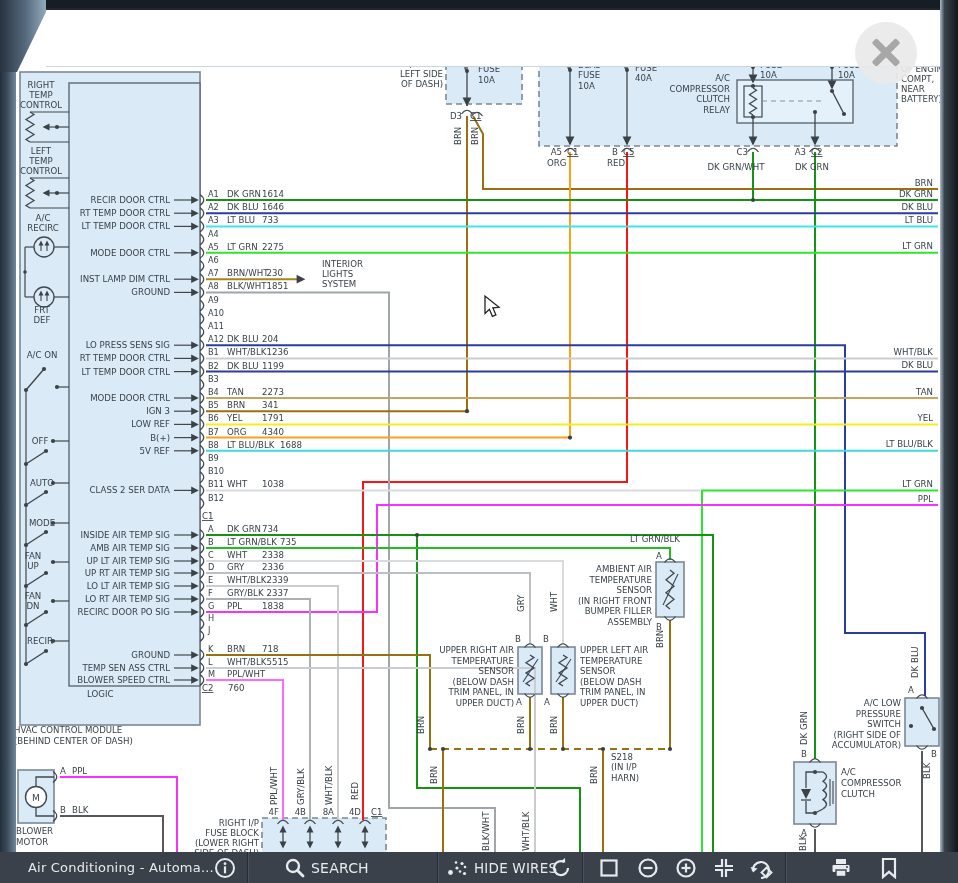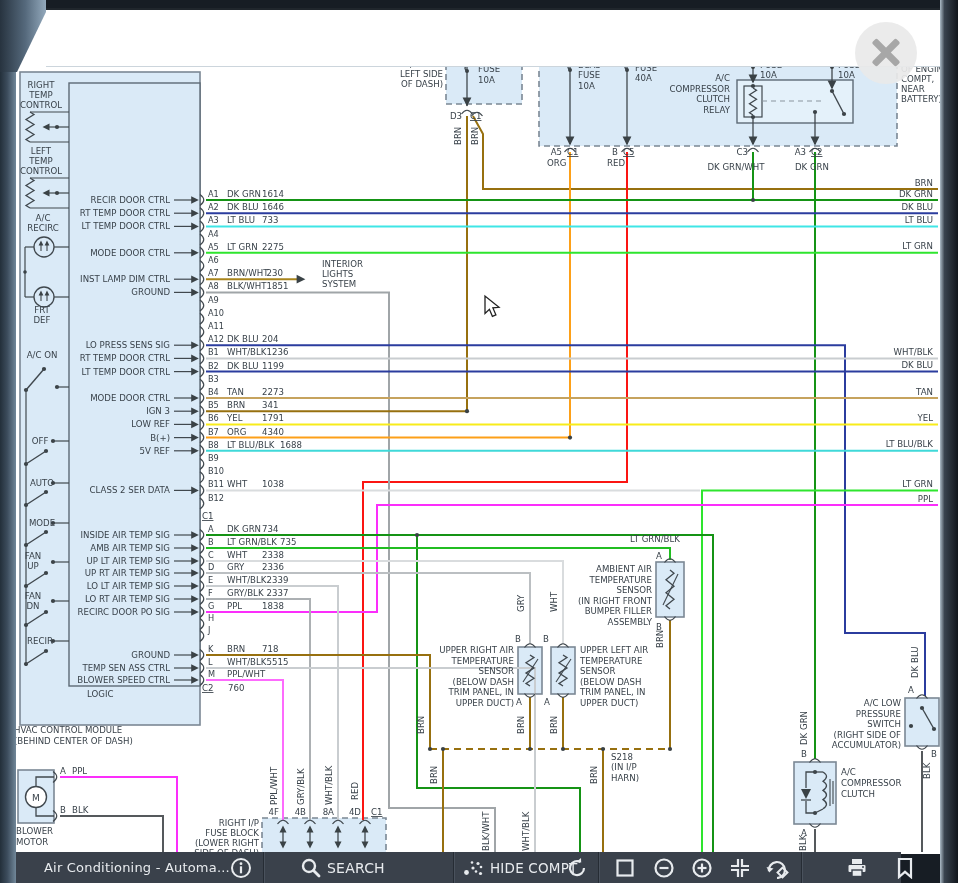--- a/index.html
+++ b/index.html
@@ -15,21 +15,21 @@
     clip-path:polygon(0 0,46px 0,46px 12px,17px 72px,0 72px);}
   #right-strip{position:absolute;left:940px;top:0;width:18px;height:883px;
     background:linear-gradient(90deg,#aebdc8 0%,#39434e 25%,#11161c 100%);}
   #diagram{position:absolute;left:16px;top:67px;width:924px;height:785px;background:#fff;}
   svg text{fill:#39424a;}
   #close-btn{position:absolute;left:855px;top:22px;width:62px;height:62px;border-radius:50%;
     background:rgba(233,233,233,0.92);cursor:pointer;}
   #close-btn .bar{position:absolute;left:14px;top:27px;width:34px;height:7px;background:#a7a7a7;border-radius:2px;}
   #close-btn .bar.b1{transform:rotate(45deg);}
   #close-btn .bar.b2{transform:rotate(-45deg);}
-  #toolbar{position:absolute;left:16px;top:852px;width:885px;height:31px;background:#3a414b;}
+  #toolbar{position:absolute;left:0;top:852px;width:958px;height:31px;background:#3a414b;}
   .tb-item{position:absolute;top:0;height:31px;display:flex;align-items:center;color:#e8ebee;}
   .tb-label{font-size:13px;letter-spacing:.2px;white-space:nowrap;}
   .tb-sep{position:absolute;top:0;width:1px;height:31px;background:#262c34;border-right:1px solid #4a525d;}
   .tb-ico{display:inline-block;}
   .tb-ico svg{display:block;}
 </style>
 </head>
 <body>
 <div id="stage">
 
@@ -669,21 +669,21 @@
       <svg width="20" height="20" viewBox="0 0 20 20" fill="#e8ebee">
             <circle cx="3.5" cy="14.5" r="2.4"></circle>
             <circle cx="10" cy="10" r="1.6"></circle>
             <circle cx="15" cy="5.5" r="1.6"></circle>
             <circle cx="18" cy="9" r="1.3"></circle>
             <circle cx="13" cy="13.5" r="1.3"></circle>
             <circle cx="17.5" cy="15.5" r="1.6"></circle>
             <circle cx="9" cy="4.5" r="1.3"></circle>
           </svg>
     </span>
-    <span class="tb-label" style="margin-left:7px;font-size:13.5px">HIDE COMPT</span>
+    <span class="tb-label" style="margin-left:7px;font-size:13.5px">HIDE WIRES</span>
   </div>
   <div class="tb-item" style="left:550px">
     <span class="tb-ico">
       <svg width="22" height="22" viewBox="0 0 22 22" fill="none" stroke="#e8ebee" stroke-width="2.2">
             <path d="M18 11 a7 7 0 1 1 -3.5 -6"></path>
             <path d="M15 1 L15.2 5.6 L10.8 4.4" fill="#e8ebee" stroke="none"></path>
           </svg>
     </span>
   </div>
   <div class="tb-sep" style="left:582px"></div>

